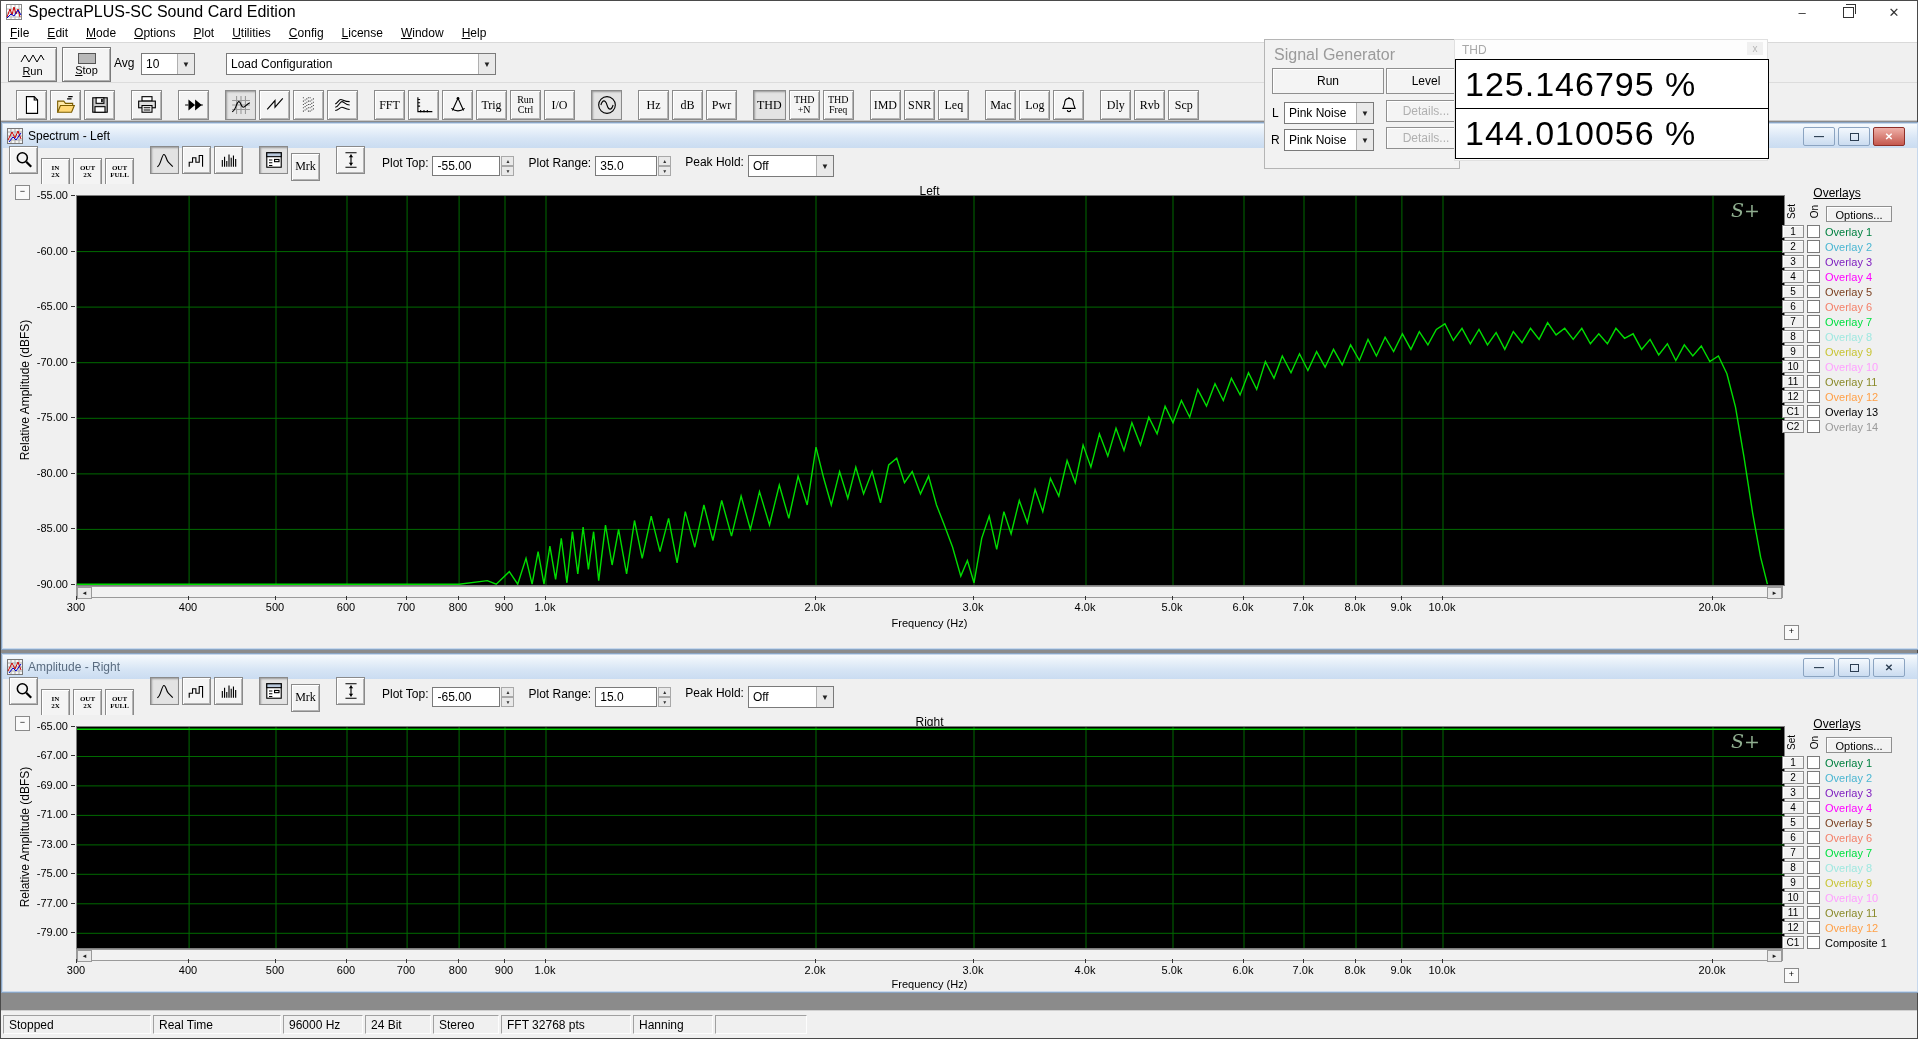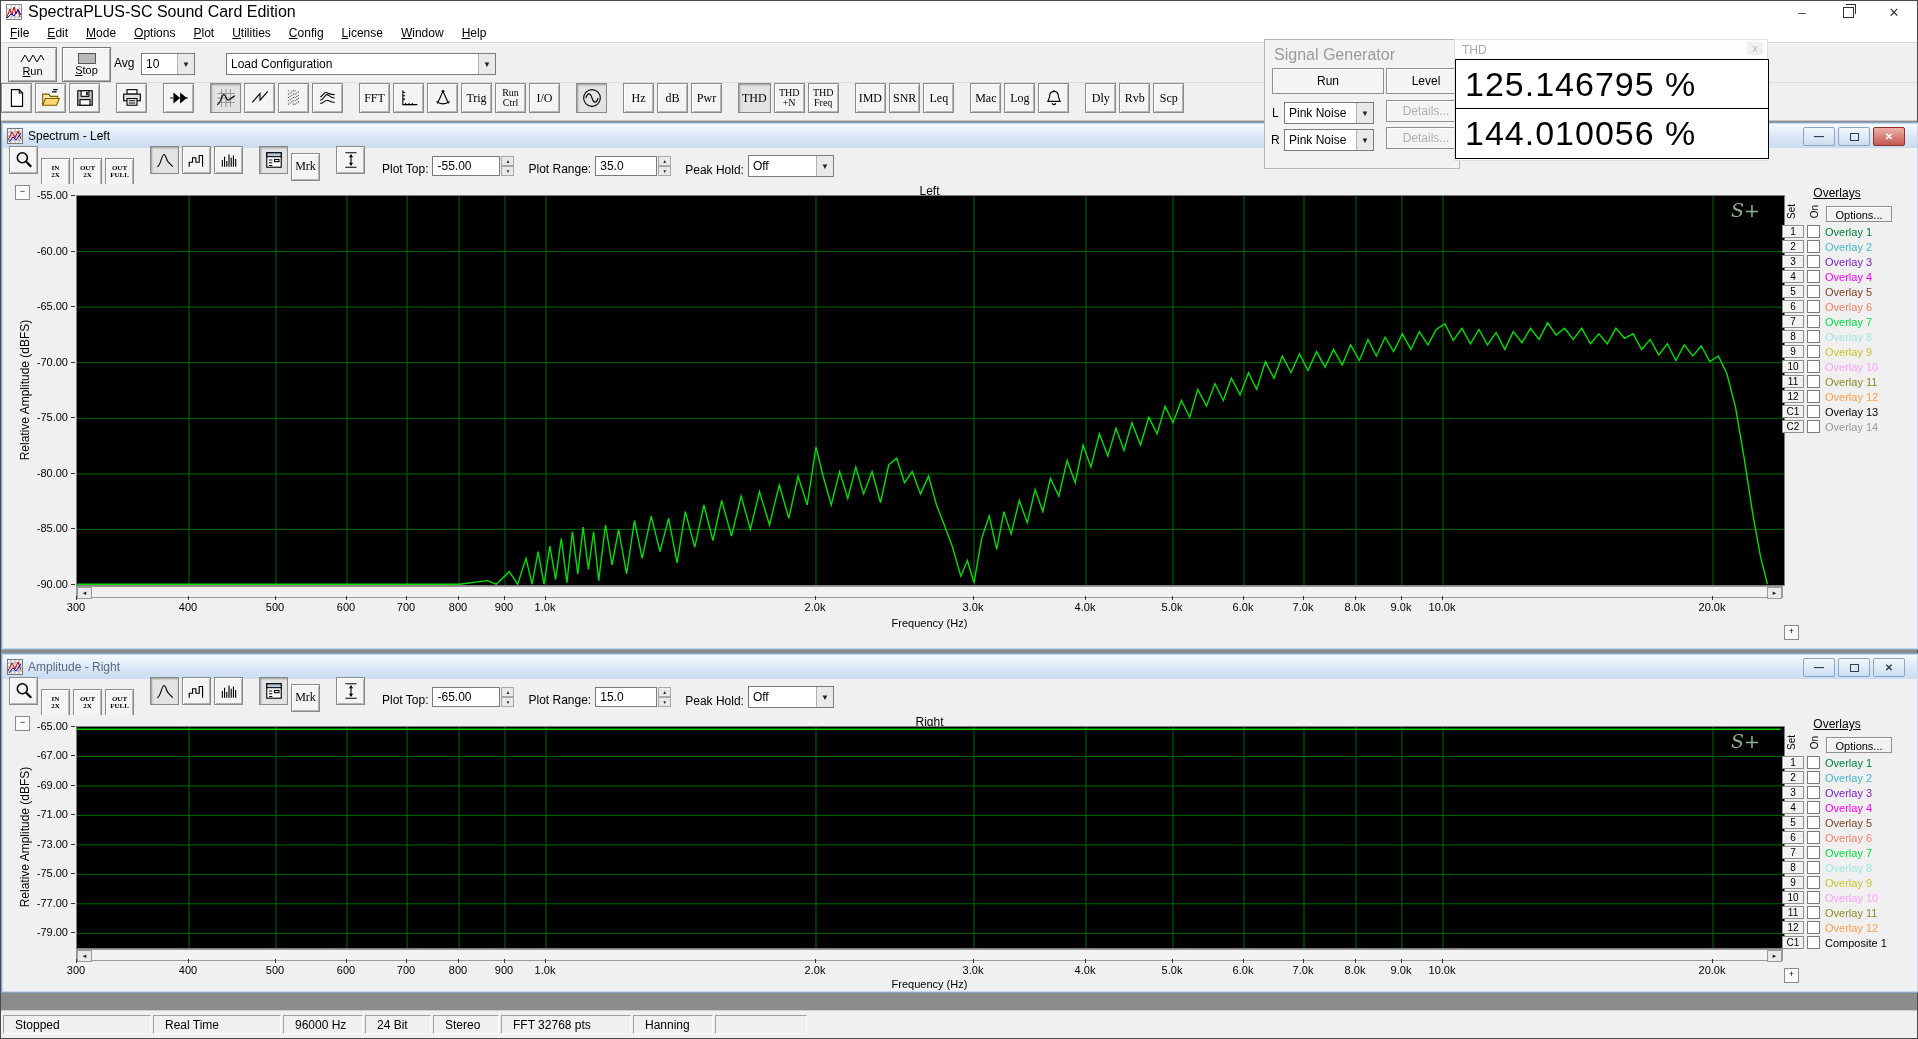--- a/index.html
+++ b/index.html
@@ -10,21 +10,21 @@
   #titlebar{position:absolute;left:0;top:0;right:0;height:22px;background:#fff;display:flex;align-items:center;}
   #titlebar .app-icon{width:16px;height:16px;margin:0 6px 0 5px;}
   #titlebar .ttl{font-size:16px;}
   #caption-btns{position:absolute;right:0;top:0;height:22px;display:flex;}
   .cap-btn{width:46px;height:22px;display:flex;align-items:center;justify-content:center;color:#333;font-size:13px;}
   .restore-glyph{width:9px;height:9px;border:1px solid #333;position:relative;background:#fff;}
   .restore-glyph:before{content:"";position:absolute;left:2px;top:-4px;width:9px;height:9px;border:1px solid #333;border-left:none;border-bottom:none;}
   #menubar{position:absolute;left:0;top:22px;right:0;height:19px;background:#fff;display:flex;align-items:center;border-bottom:1px solid #d9d9d9;}
   .menu-item{padding:1px 9px;font-size:12px;}
   #toolbar1{position:absolute;left:0;top:42px;right:0;height:39px;background:#f0f0f0;border-bottom:1px solid #dcdcdc;}
-  #toolbar2{position:absolute;left:0;top:82px;right:0;height:37px;background:#f0f0f0;border-bottom:1px solid #c8c8c8;display:flex;align-items:flex-start;padding-left:0;}
+  #toolbar2{position:absolute;left:0;top:82px;right:0;height:37px;background:#f0f0f0;border-bottom:1px solid #c8c8c8;display:flex;align-items:flex-end;padding-left:15px;}
   .bigbtn{position:absolute;top:4px;width:47px;height:33px;background:#f4f4f4;border:1px solid #7a7a7a;
           box-shadow:inset 1px 1px 0 #fff,inset -1px -1px 0 #b0b0b0;display:flex;flex-direction:column;align-items:center;justify-content:center;font-size:11px;}
   .bigbtn svg{width:26px;height:13px;}
   .combo{display:inline-flex;align-items:center;justify-content:space-between;background:#fff;border:1px solid #7a7a7a;height:20px;font-size:12px;}
   .combo .val{padding-left:4px;white-space:nowrap;overflow:hidden;}
   .combo .dd{width:16px;align-self:stretch;background:#e9e9e9;border-left:1px solid #b0b0b0;display:flex;align-items:center;justify-content:center;font-size:8px;color:#222;}
   .tb-label{position:absolute;top:13px;font-size:12px;}
   .tbtn{display:inline-flex;flex-direction:column;align-items:center;justify-content:center;height:30px;min-width:31px;box-sizing:border-box;
         background:#f4f4f4;border:1px solid #8a8a8a;box-shadow:inset 1px 1px 0 #fff,inset -1px -1px 0 #b4b4b4;
         margin-right:3px;font-family:"Liberation Serif",serif;font-size:12px;padding:0 3px;}
@@ -53,21 +53,21 @@
   .cw-title{font-size:12px;}
   .cw-btns{position:absolute;right:12px;top:3px;display:flex;gap:3px;}
   .cwb{width:30px;height:17px;border-radius:2px;display:flex;align-items:center;justify-content:center;font-size:10px;font-weight:bold;}
   .cwb.std{background:linear-gradient(#f3f8fd,#cbdcf0);border:1px solid #8ba4c1;color:#2c3e52;}
   .cwb.close{background:linear-gradient(#efb0a8,#c4584e);border:1px solid #8e2f28;color:#fff;}
   .max-glyph{width:7px;height:6px;border:1px solid #2c3e52;background:transparent;}
   .cw-toolbar{position:absolute;left:1px;top:25px;right:1px;height:36px;background:#f0f0f0;border-bottom:1px solid #d6d6d6;
               display:flex;align-items:center;padding-left:6px;}
   .cw-toolbar .tbtn{height:28px;min-width:29px;}
   .stb-stack{font-size:7px;line-height:7px;font-weight:bold;}
-  .fld{display:inline-flex;align-items:flex-end;margin-left:14px;}
+  .fld{display:inline-flex;align-items:flex-start;margin-left:14px;}
   .fld-label{font-size:12px;margin-right:4px;}
   .txtbox{background:#fff;border:1px solid #7a7a7a;height:18px;width:62px;display:flex;align-items:center;padding-left:4px;font-size:12px;}
   .spinner{width:13px;height:20px;margin-left:1px;display:flex;flex-direction:column;}
   .spinner span{flex:1;background:#e9e9e9;border:1px solid #a8a8a8;font-size:5px;display:flex;align-items:center;justify-content:center;color:#333;}
   .cw-content{position:absolute;left:1px;right:1px;bottom:1px;background:#f0f0f0;}
   .plot-wrap{position:absolute;background:#000;border:1px solid #7e7e7e;}
   .plot-title{position:absolute;text-align:center;font-size:12px;}
   .ylab{position:absolute;font-size:12px;color:#000;transform:translate(-50%,-50%) rotate(-90deg);white-space:nowrap;}
   .ytick-label{position:absolute;width:48px;text-align:right;font-size:11px;}
   .ytick-mark{position:absolute;width:4px;height:1px;background:#333;}
@@ -90,21 +90,21 @@
   .ov-row{position:absolute;left:0;height:15px;display:flex;align-items:center;}
   .ov-num{width:22px;height:13px;background:#f2f2f2;border:1px solid #8f8f8f;box-shadow:inset 1px 1px 0 #fff;
           font-size:10px;display:flex;align-items:center;justify-content:center;}
   .ov-check{width:11px;height:11px;background:#fff;border:1px solid #7a7a7a;margin-left:3px;}
   .ov-label{font-size:11px;margin-left:5px;white-space:nowrap;}
   .plus-box{position:absolute;width:13px;height:13px;background:#fafafa;border:1px solid #8a8a8a;
             font-size:9px;line-height:11px;text-align:center;}
   
   #statusbar{position:absolute;left:0;right:0;bottom:0;height:27px;background:#f0f0f0;border-top:1px solid #d0d0d0;display:flex;align-items:center;padding-left:2px;}
   .sb-seg{height:19px;border:1px solid;border-color:#a0a0a0 #fdfdfd #fdfdfd #a0a0a0;margin-right:2px;
-          display:flex;align-items:center;padding-left:11px;font-size:12px;box-sizing:border-box;}
+          display:flex;align-items:center;padding-left:5px;font-size:12px;box-sizing:border-box;}
 </style>
 </head>
 <body>
 
 <div id="app">
 
   <div id="titlebar">
     <span class="app-icon">
       <svg viewBox="0 0 16 16" width="16" height="16">
           <rect x="0.5" y="0.5" width="15" height="15" fill="#fff" stroke="#888"></rect>

